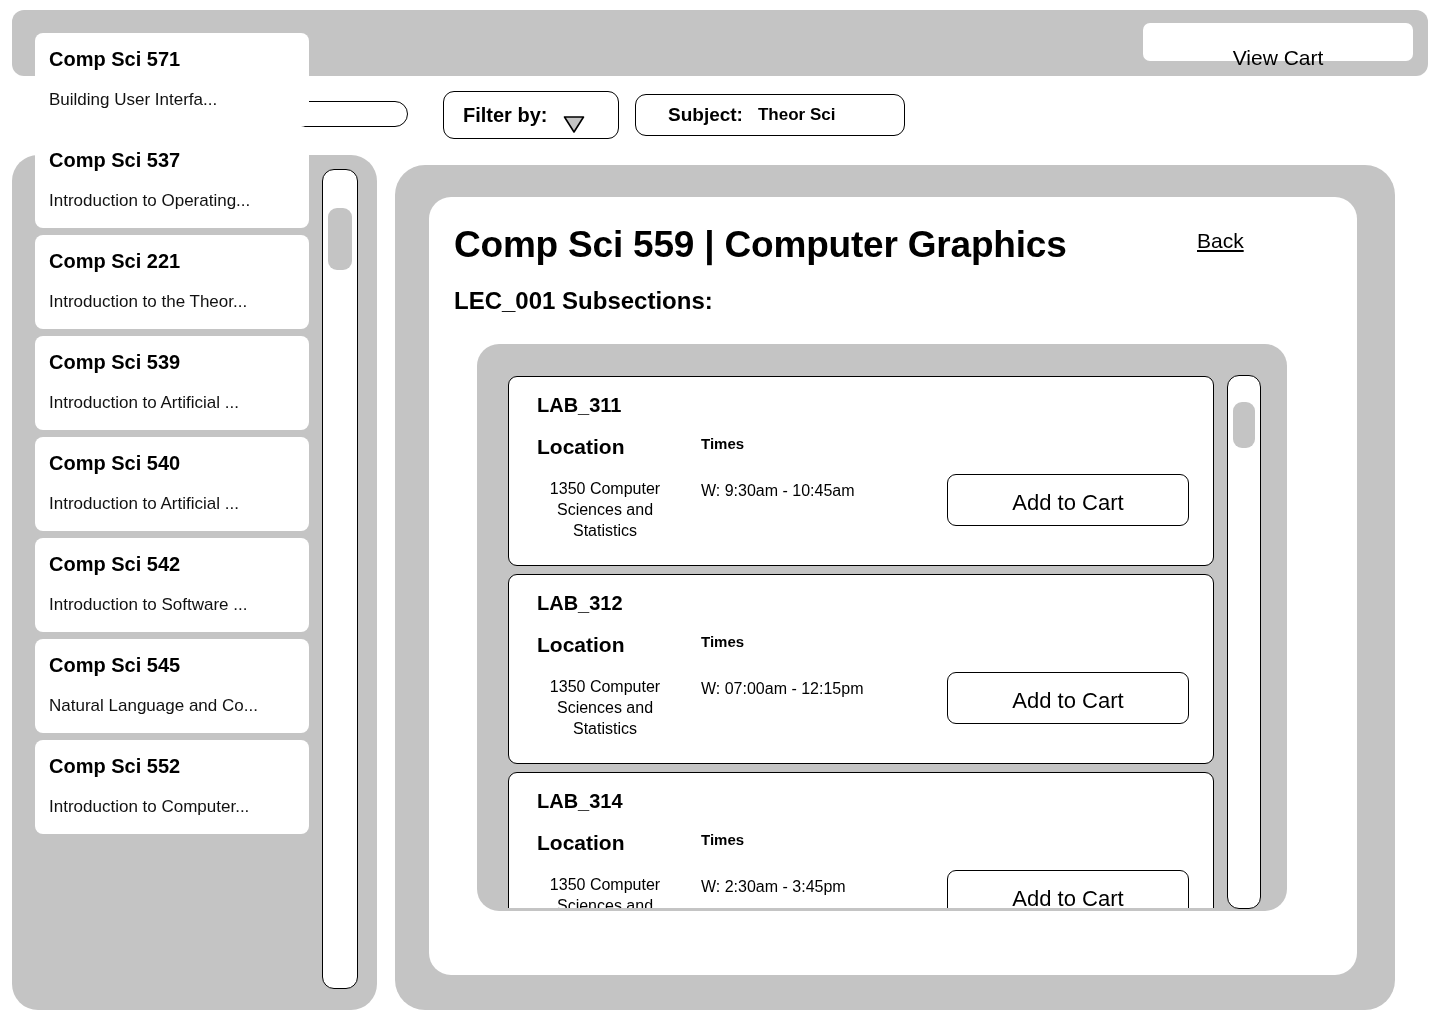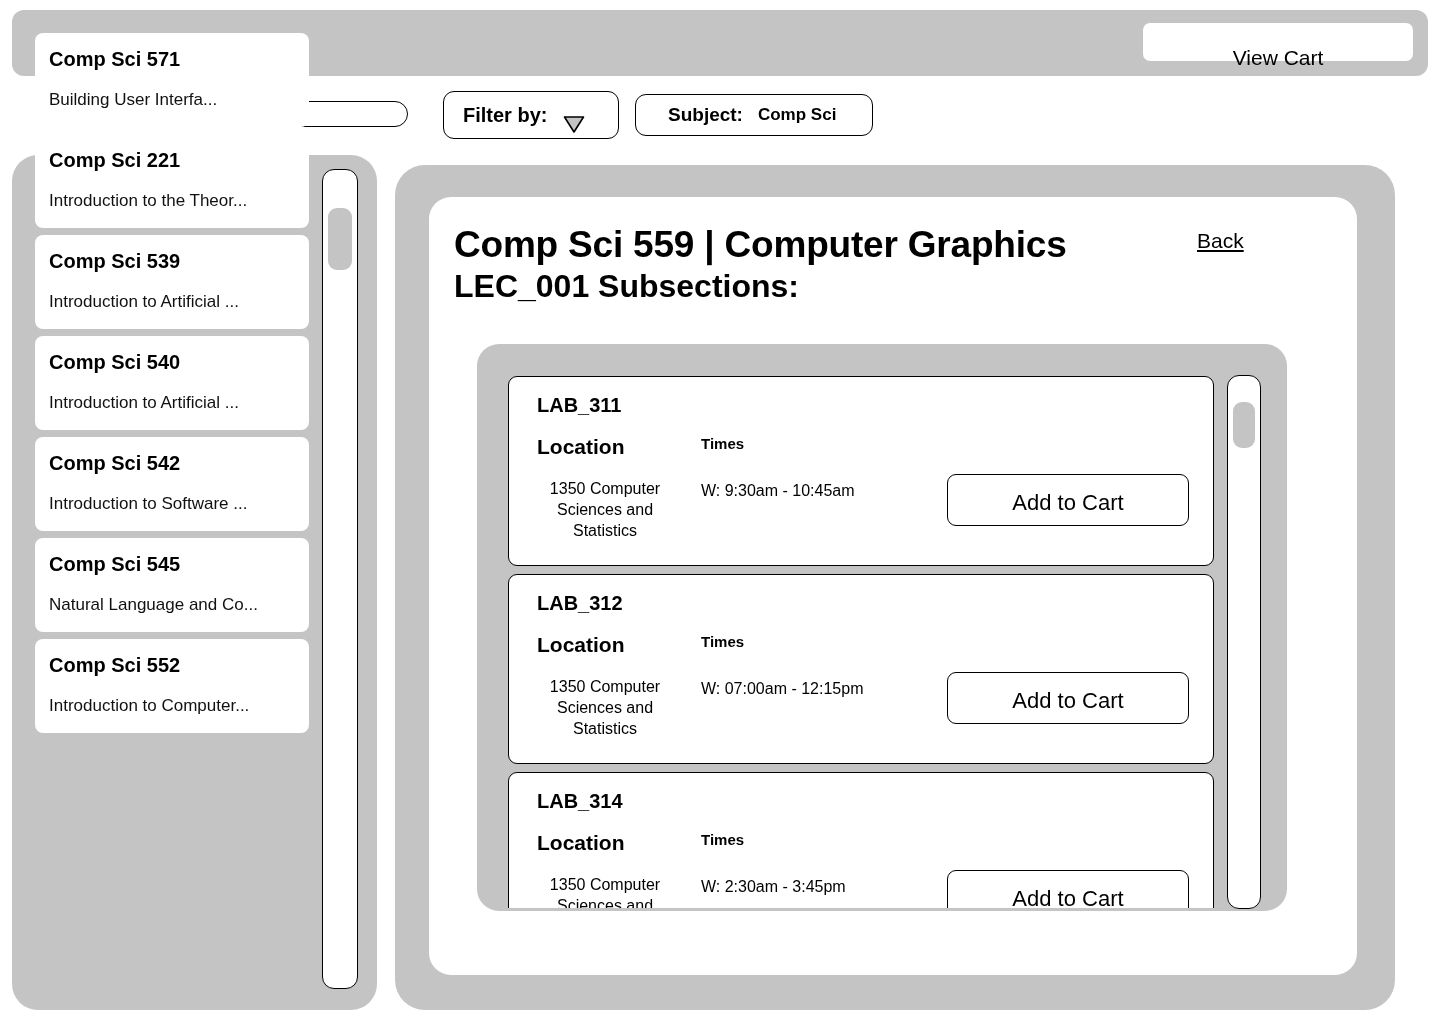--- a/index.html
+++ b/index.html
@@ -113,21 +113,21 @@
     width: 0;
     height: 0;
     position: relative;
     display: inline-block;
   }
   .caret svg { display: block; }
 
   .subject-pill {
     left: 635px;
     top: 94px;
-    width: 238px;
+    width: 270px;
     height: 42px;
     padding-left: 32px;
   }
   .subject-label {
     font-size: 19px;
     white-space: nowrap;
   }
   .subject-value {
     font-size: 17px;
     margin-left: 15px;
@@ -235,22 +235,22 @@
     top: 229px;
     font-size: 21px;
     text-decoration: underline;
     color: #000000;
     cursor: pointer;
     white-space: nowrap;
   }
   .subsections-label {
     position: absolute;
     left: 454px;
-    top: 268px;
-    font-size: 32px;
+    top: 287px;
+    font-size: 24px;
     font-weight: bold;
     white-space: nowrap;
   }
 
   
   .labs-outer {
     position: absolute;
     left: 477px;
     top: 344px;
     width: 810px;
@@ -367,29 +367,33 @@
     <span class="filter-label">Filter by:</span>
     <span class="caret">
       <svg width="22" height="19" viewBox="0 0 22 19">
         <polygon points="1.5,2 20.5,2 11,17" fill="#c4c4c4" stroke="#000000" stroke-width="1.6" stroke-linejoin="round"></polygon>
       </svg>
     </span>
   </div>
 
   <div class="pill subject-pill">
     <span class="subject-label">Subject:</span>
-    <span class="subject-value">Comp Sci</span>
+    <span class="subject-value">Theor Sci</span>
   </div>
 
   <div class="sidebar-panel"></div>
 
   <div class="course-list" id="course-list">
       <div class="course-card">
         <div class="course-code">Comp Sci 571</div>
         <div class="course-title">Building User Interfa...</div>
+      </div>
+      <div class="course-card">
+        <div class="course-code">Comp Sci 537</div>
+        <div class="course-title">Introduction to Operating...</div>
       </div>
       <div class="course-card">
         <div class="course-code">Comp Sci 221</div>
         <div class="course-title">Introduction to the Theor...</div>
       </div>
       <div class="course-card">
         <div class="course-code">Comp Sci 539</div>
         <div class="course-title">Introduction to Artificial ...</div>
       </div>
       <div class="course-card">

